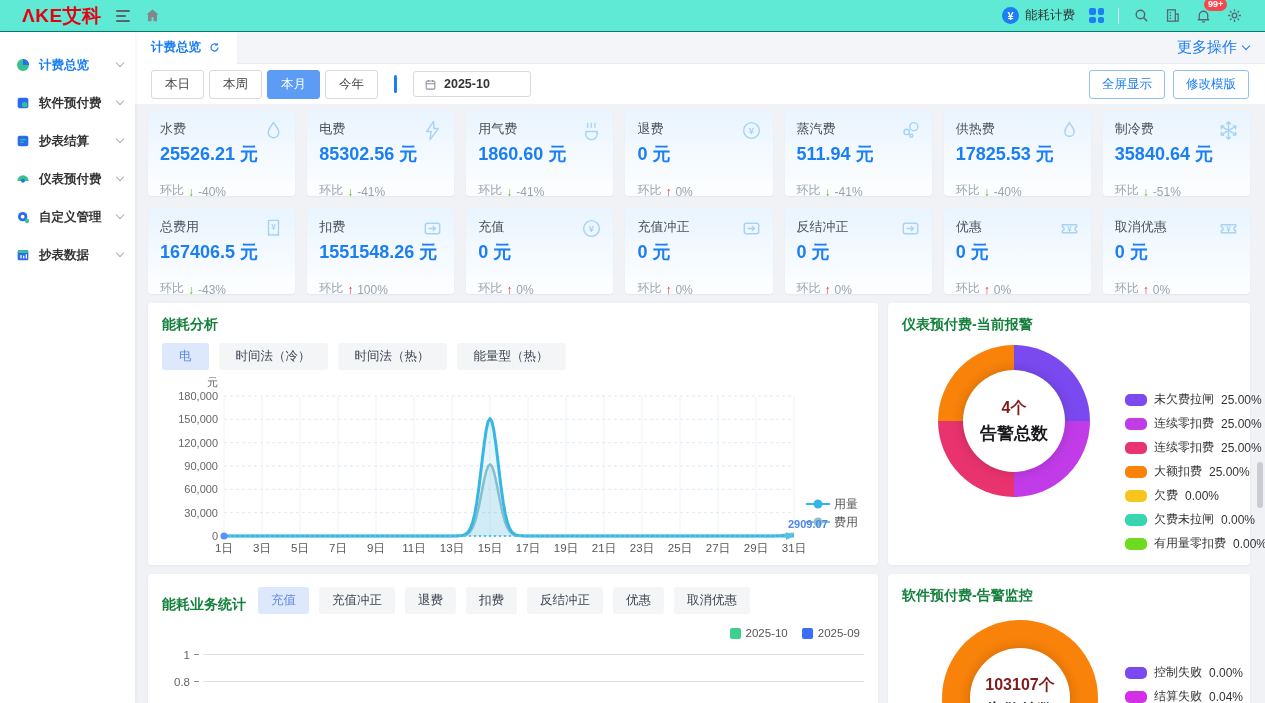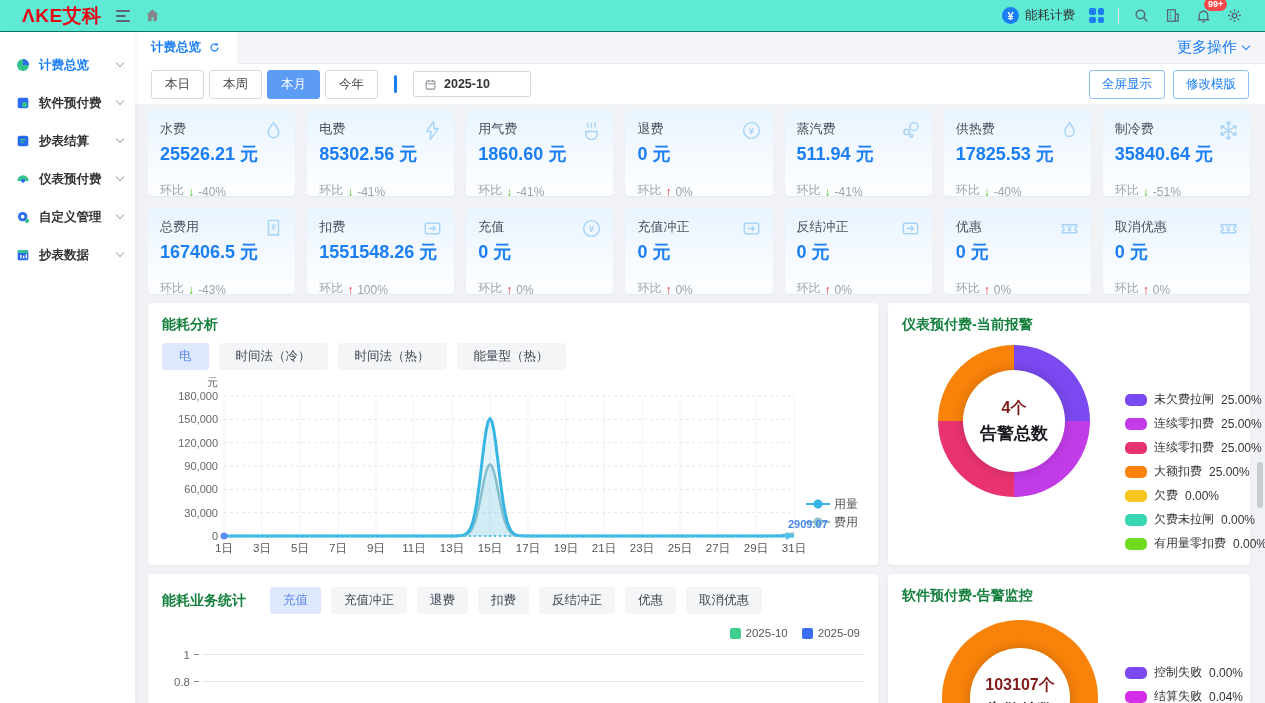--- a/index.html
+++ b/index.html
@@ -66,21 +66,21 @@
 .meter-donut{left:50px;top:42px;width:152px;height:152px}
 .soft-donut{left:54px;top:46px;width:156px;height:156px}
 .hole{position:absolute;inset:25px;background:#fff;border-radius:50%;box-shadow:0 0 12px rgba(0,0,0,.18);display:flex;flex-direction:column;align-items:center;justify-content:center;gap:3px}
 .hole .cv{font-size:16px;font-weight:bold;color:#7f1d1d}
 .hole .cl{font-size:17px;font-weight:bold;color:#16181d}
 .alarm-legend{position:absolute;left:237px;top:88px;display:flex;flex-direction:column;gap:7px}
 .soft-legend{top:90px}
 .al-item{display:flex;align-items:center;gap:7px;font-size:12px;color:#333;white-space:nowrap}
 .al-sw{width:22px;height:12px;border-radius:5px;flex:none}
 
-.bs-header{display:flex;align-items:center;gap:24px}
+.bs-header{display:flex;align-items:flex-end;gap:12px}
 .bs-legend{display:flex;gap:14px;justify-content:flex-end;margin-top:13px;font-size:11.5px;color:#555;align-items:center;padding-right:4px}
 .bs-legend .li{display:flex;align-items:center;gap:5px}
 .sw{width:11px;height:11px;border-radius:2px}
 .bs-grid{margin-top:2px}
 .bs-row{display:flex;align-items:center;height:27px;gap:4px}
 .bs-ylab{width:28px;text-align:right;font-size:11.5px;color:#666;flex:none}
 .bs-tick{width:5px;height:1px;background:#8f8f8f;flex:none}
 .bs-line{flex:1;height:1px;background:#e2e2e2}
 .scroll-thumb{position:absolute;right:2px;top:462px;width:6px;height:46px;background:#c9cdd2;border-radius:3px}
 .hidden-defs{position:absolute;width:0;height:0;overflow:hidden}

